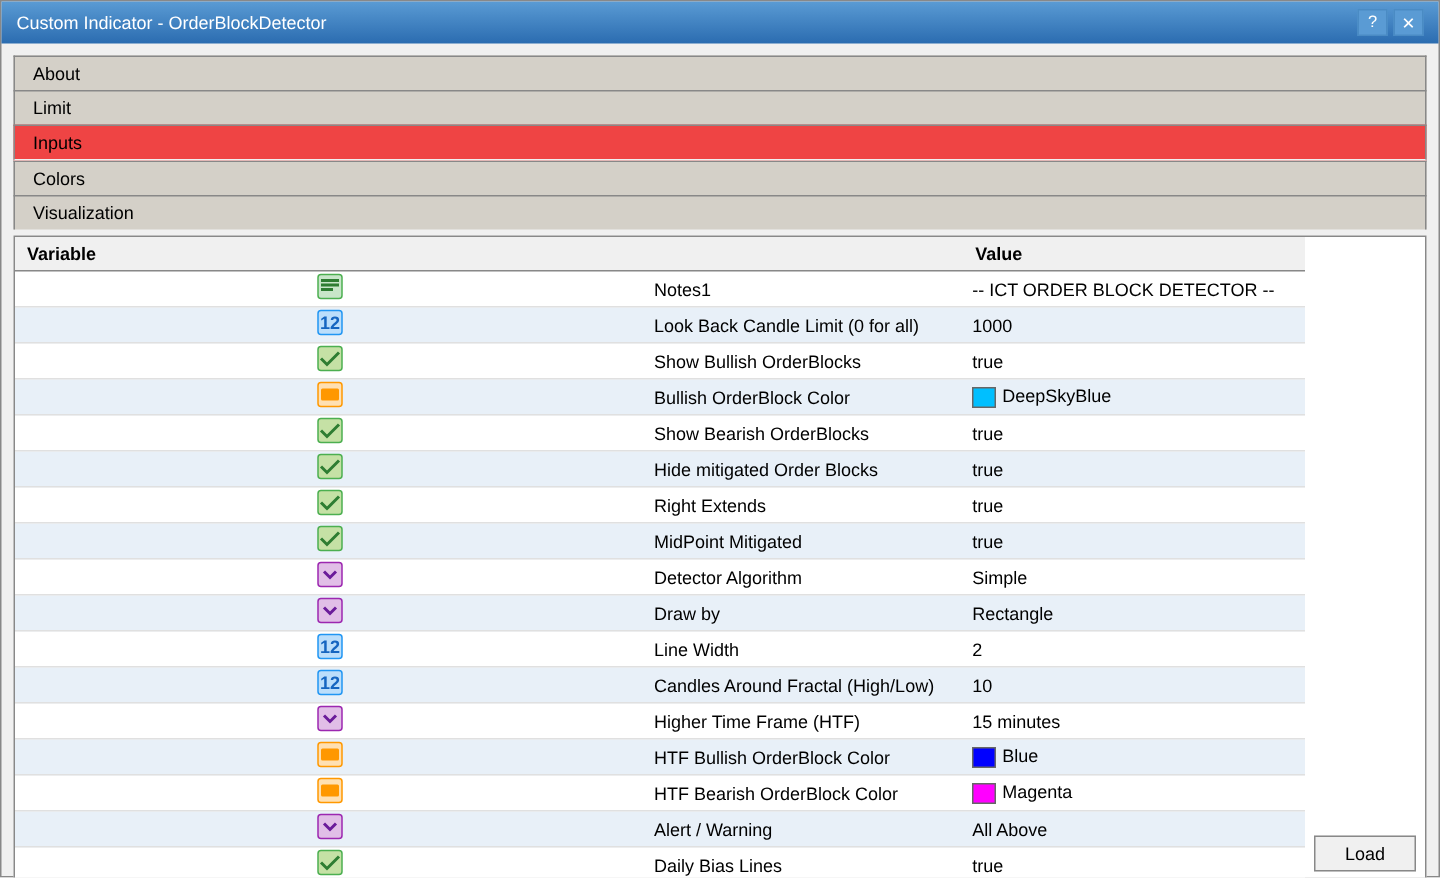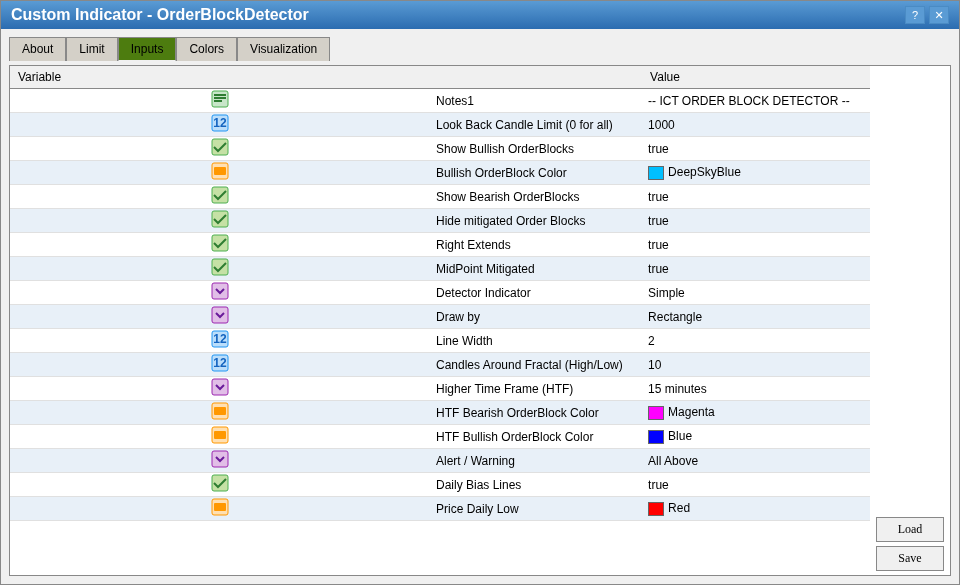--- a/index.html
+++ b/index.html
@@ -1,36 +1,36 @@
 <!DOCTYPE html>
 <html><head>
   <meta charset="utf-8">
   <style>
     * { box-sizing: border-box; margin: 0; padding: 0; font-family: 'Segoe UI', Tahoma, Arial, sans-serif; font-size: 12px; }
     body { background: #f0f0f0; width: 960px; height: 585px; overflow: hidden; }
     .window { width: 960px; height: 585px; background: #f0f0f0; border: 1px solid #888; display: flex; flex-direction: column; }
     .title-bar { background: linear-gradient(to bottom, #5a9bd4, #2b6cb0); color: white; padding: 6px 10px; display: flex; align-items: center; justify-content: space-between; height: 28px; }
-    .title-bar-text { font-size: 16px; font-weight: bold; }
+    .title-bar-text { font-size: 12px; font-weight: normal; }
     .title-bar-buttons { display: flex; gap: 4px; }
     .title-btn { width: 20px; height: 18px; background: #5a9bd4; border: 1px solid #4a8bc4; color: white; font-size: 11px; cursor: pointer; display: flex; align-items: center; justify-content: center; }
     .main-content { flex: 1; display: flex; flex-direction: column; padding: 8px; }
-    .tabs { display: flex; gap: 0; margin-bottom: 4px; }
+    .tabs { display: flex; gap: 0; margin-bottom: 4px; flex-direction: column; }
     .tab { padding: 4px 12px; background: #d4d0c8; border: 1px solid #888; border-bottom: none; cursor: pointer; color: #000; }
-    .tab.active { background: #4d7c0f; border-bottom: 1px solid #f0f0f0; z-index: 1; }
+    .tab.active { background: #ef4444; border-bottom: 1px solid #f0f0f0; z-index: 1; }
     .tab-content { flex: 1; border: 1px solid #888; background: white; display: flex; flex-direction: column; }
     .table-container { flex: 1; overflow-y: auto; }
     table { width: 100%; border-collapse: collapse; }
-    .col-header { background: #f0f0f0; font-weight: normal; padding: 4px 8px; border-bottom: 1px solid #888; text-align: left; }
+    .col-header { background: #f0f0f0; font-weight: bold; padding: 4px 8px; border-bottom: 1px solid #888; text-align: left; }
     tr:nth-child(even) { background: #e8f0f8; }
     tr:nth-child(odd) { background: white; }
     td { padding: 2px 6px; border-bottom: 1px solid #e0e0e0; height: 22px; vertical-align: middle; }
     td:first-child { width: 420px; }
     .icon-cell { width: 24px; padding: 1px 3px; text-align: center; }
     .color-swatch { display: inline-block; width: 16px; height: 14px; border: 1px solid #666; vertical-align: middle; margin-right: 4px; }
-    .btn { padding: 4px 16px; background: #f0f0f0; border: 1px solid #888; cursor: pointer; font-size: 12px; min-width: 60px; font-family: Liberation Serif, serif; }
+    .btn { padding: 4px 16px; background: #f0f0f0; border: 1px solid #888; cursor: pointer; font-size: 12px; min-width: 60px; }
     .content-area { display: flex; gap: 0; flex: 1; min-height: 0; }
     .table-area { flex: 1; overflow: hidden; display: flex; flex-direction: column; }
   </style>
 </head>
 <body>
 
 <div class="window">
 
   <div class="title-bar">
     <span class="title-bar-text">Custom Indicator - OrderBlockDetector</span>
@@ -126,21 +126,21 @@
                         <polyline points="3,9 7,13 15,5" stroke="#2e7d32" stroke-width="2" fill="none"></polyline>
                       </svg></td>
                     <td>MidPoint Mitigated</td>
                     <td>true</td>
                   </tr>
                   <tr>
                     <td class="icon-cell"><svg width="18" height="18" viewBox="0 0 18 18">
                         <rect x="1" y="1" width="16" height="16" rx="2" fill="#e1bee7" stroke="#9c27b0" stroke-width="1"></rect>
                         <polyline points="5,7 9,11 13,7" stroke="#6a1b9a" stroke-width="2" fill="none"></polyline>
                       </svg></td>
-                    <td>Detector Indicator</td>
+                    <td>Detector Algorithm</td>
                     <td>Simple</td>
                   </tr>
                   <tr>
                     <td class="icon-cell"><svg width="18" height="18" viewBox="0 0 18 18">
                         <rect x="1" y="1" width="16" height="16" rx="2" fill="#e1bee7" stroke="#9c27b0" stroke-width="1"></rect>
                         <polyline points="5,7 9,11 13,7" stroke="#6a1b9a" stroke-width="2" fill="none"></polyline>
                       </svg></td>
                     <td>Draw by</td>
                     <td>Rectangle</td>
                   </tr>
@@ -166,30 +166,30 @@
                         <polyline points="5,7 9,11 13,7" stroke="#6a1b9a" stroke-width="2" fill="none"></polyline>
                       </svg></td>
                     <td>Higher Time Frame (HTF)</td>
                     <td>15 minutes</td>
                   </tr>
                   <tr>
                     <td class="icon-cell"><svg width="18" height="18" viewBox="0 0 18 18">
                         <rect x="1" y="1" width="16" height="16" rx="2" fill="#ffe0b2" stroke="#ff9800" stroke-width="1"></rect>
                         <rect x="3" y="5" width="12" height="8" rx="1" fill="#ff9800"></rect>
                       </svg></td>
+                    <td>HTF Bullish OrderBlock Color</td>
+                    <td><span class="color-swatch" style="background: rgb(0, 0, 255);"></span>Blue</td>
+                  </tr>
+                  <tr>
+                    <td class="icon-cell"><svg width="18" height="18" viewBox="0 0 18 18">
+                        <rect x="1" y="1" width="16" height="16" rx="2" fill="#ffe0b2" stroke="#ff9800" stroke-width="1"></rect>
+                        <rect x="3" y="5" width="12" height="8" rx="1" fill="#ff9800"></rect>
+                      </svg></td>
                     <td>HTF Bearish OrderBlock Color</td>
                     <td><span class="color-swatch" style="background: rgb(255, 0, 255);"></span>Magenta</td>
-                  </tr>
-                  <tr>
-                    <td class="icon-cell"><svg width="18" height="18" viewBox="0 0 18 18">
-                        <rect x="1" y="1" width="16" height="16" rx="2" fill="#ffe0b2" stroke="#ff9800" stroke-width="1"></rect>
-                        <rect x="3" y="5" width="12" height="8" rx="1" fill="#ff9800"></rect>
-                      </svg></td>
-                    <td>HTF Bullish OrderBlock Color</td>
-                    <td><span class="color-swatch" style="background: rgb(0, 0, 255);"></span>Blue</td>
                   </tr>
                   <tr>
                     <td class="icon-cell"><svg width="18" height="18" viewBox="0 0 18 18">
                         <rect x="1" y="1" width="16" height="16" rx="2" fill="#e1bee7" stroke="#9c27b0" stroke-width="1"></rect>
                         <polyline points="5,7 9,11 13,7" stroke="#6a1b9a" stroke-width="2" fill="none"></polyline>
                       </svg></td>
                     <td>Alert / Warning</td>
                     <td>All Above</td>
                   </tr>
                   <tr>

